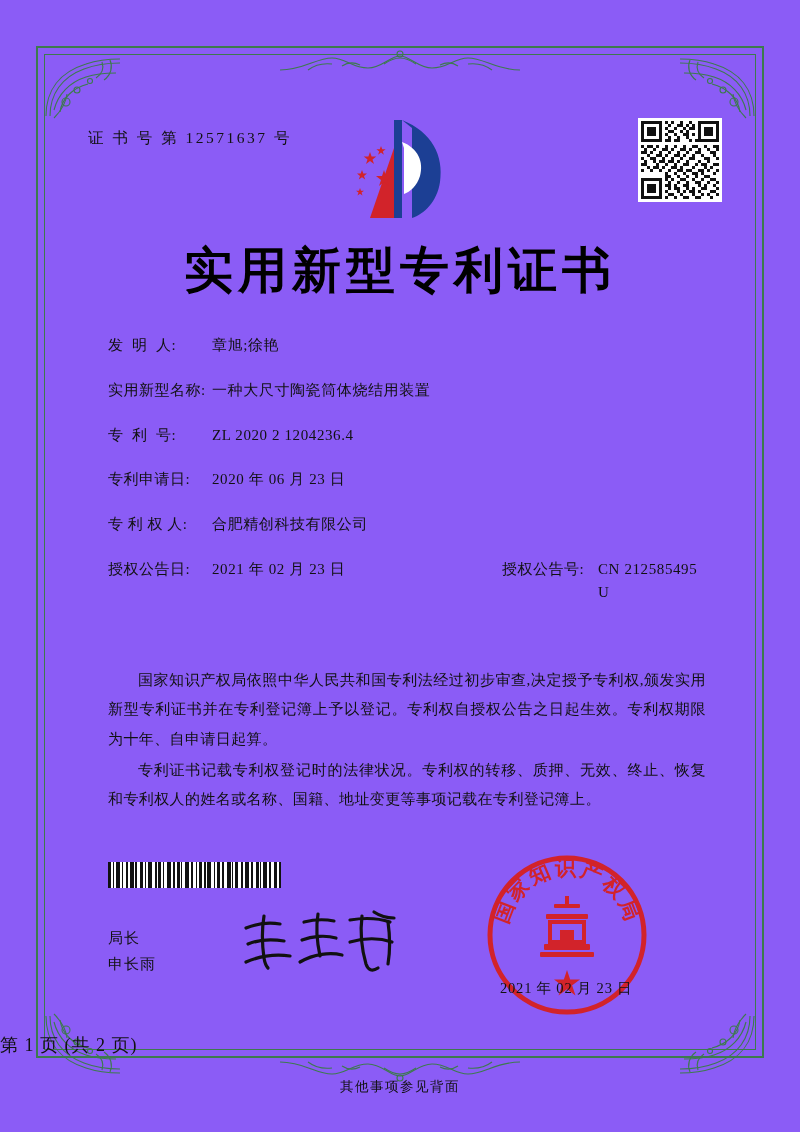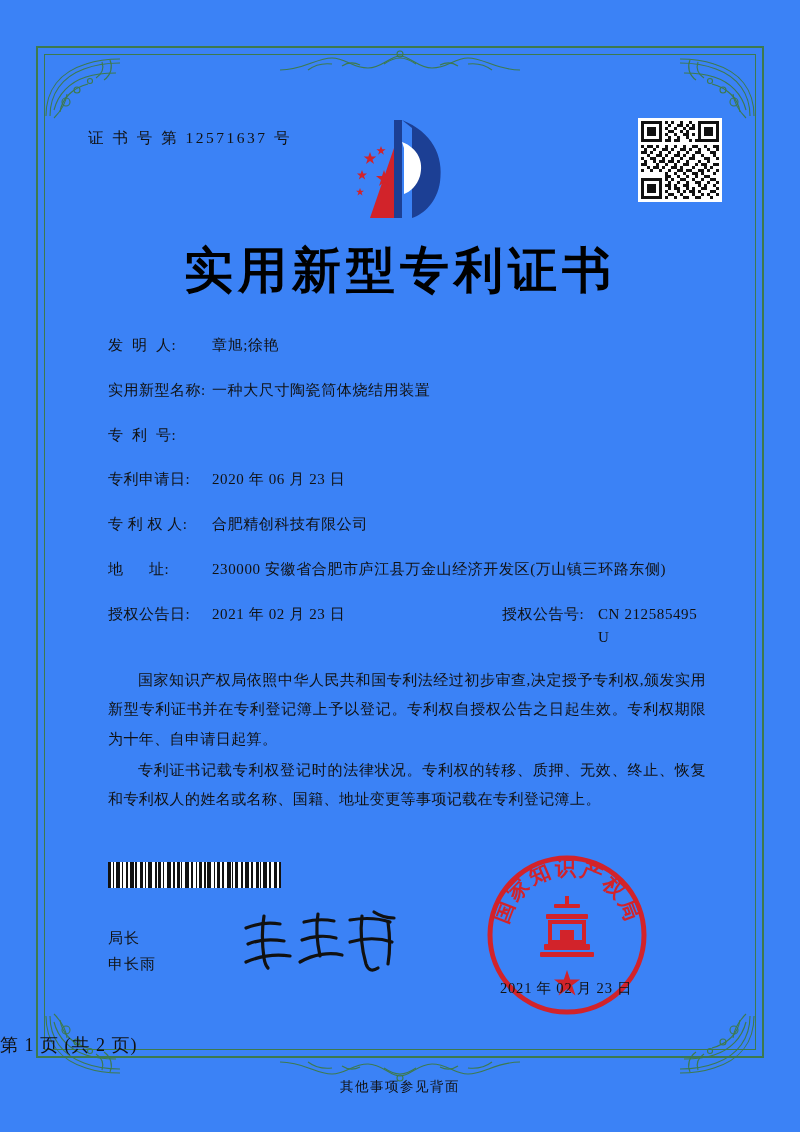--- a/index.html
+++ b/index.html
@@ -14,21 +14,21 @@
     color: #1a1a1a;
     position: relative;
     overflow: hidden;
   }
 
   .page {
     position: absolute;
     left: 0; top: 0;
     width: 800px;
     height: 1132px;
-    background: #3b82f6;
+    background: #8b5cf6;
   }
 
   
   .border-outer {
     position: absolute;
     left: 36px; top: 46px;
     width: 728px; height: 1012px;
     border: 2px solid #3d7a4e;
     box-sizing: border-box;
   }
@@ -496,32 +496,29 @@
     <div class="field-row">
       <span class="field-label">发  明  人:</span>
       <span class="field-value">章旭;徐艳</span>
     </div>
     <div class="field-row">
       <span class="field-label">实用新型名称:</span>
       <span class="field-value">一种大尺寸陶瓷筒体烧结用装置</span>
     </div>
     <div class="field-row">
       <span class="field-label">专  利  号:</span>
+      <span class="field-value">ZL 2020 2 1204236.4</span>
     </div>
     <div class="field-row">
       <span class="field-label">专利申请日:</span>
       <span class="field-value">2020 年 06 月 23 日</span>
     </div>
     <div class="field-row">
       <span class="field-label">专 利 权 人:</span>
       <span class="field-value">合肥精创科技有限公司</span>
-    </div>
-    <div class="field-row">
-      <span class="field-label">地      址:</span>
-      <span class="field-value">230000  安徽省合肥市庐江县万金山经济开发区(万山镇三环路东侧)</span>
     </div>
     <div class="field-row inline-two">
       <span class="field-label">授权公告日:</span>
       <span class="field-value">2021 年 02 月 23 日</span>
       <span class="field-label2">授权公告号:</span>
       <span class="field-value2">CN 212585495 U</span>
     </div>
   </div>
 
   <div class="paragraphs">

